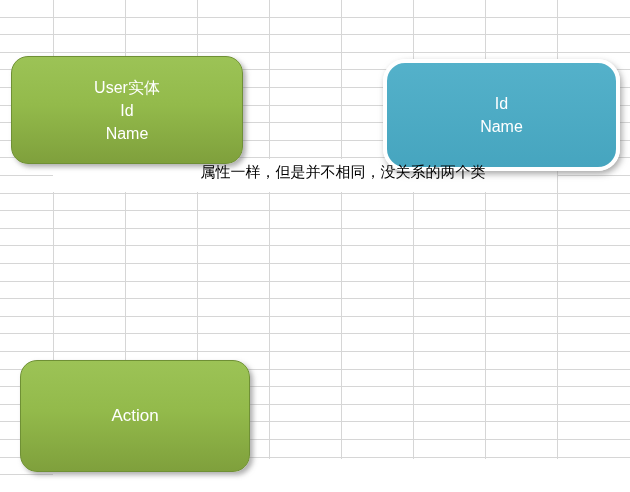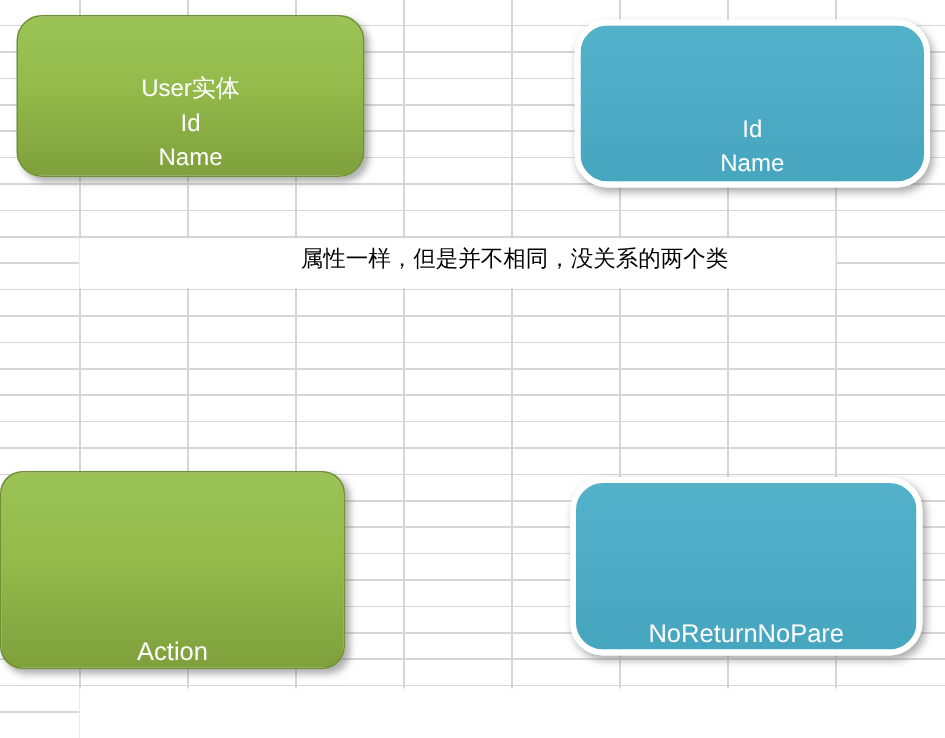--- a/index.html
+++ b/index.html
@@ -19,39 +19,40 @@
       repeating-linear-gradient(to bottom, transparent 0px, transparent 16.6px, var(--grid-line,#d6d6d6) 16.6px, var(--grid-line,#d6d6d6) 17.6px);
     background-position:-18px 0, 0 0;
   }
   .mask{
     position:absolute;background:var(--canvas-bg,#fff);
   }
   .mask-top{left:53px;top:159px;width:504px;height:33px;}
   .mask-bottom{left:53px;top:459px;width:577px;height:33px;}
   .shape{
     position:absolute;display:flex;flex-direction:column;
-    align-items:center;justify-content:flex-end;
+    align-items:center;justify-content:center;
     color:var(--shape-text,#fff);text-align:center;
     box-sizing:border-box;
+    margin-top:46px;
   }
   .shape-green{
     background:linear-gradient(180deg, var(--green-top,#9cc356) 0%, var(--green-mid,#93ba4b) 45%, var(--green-bottom,#7fa03c) 100%);
     border:1px solid var(--green-border,#6f9035);
     border-radius:17px;
     box-shadow:3px 3px 5px rgba(110,110,110,0.55);
   }
   .shape-blue{
     background:linear-gradient(180deg, var(--blue-top,#54b1ca) 0%, var(--blue-bottom,#46a5bf) 100%);
     border:4px solid var(--blue-border,#ffffff);
     border-radius:22px;
     box-shadow:2px 3px 6px rgba(110,110,110,0.6);
   }
   .box-user   {left:11px; top:10px;  width:232px;height:108px;}
   .box-lesson {left:383px;top:13px;  width:237px;height:112px;}
-  .box-action {left:0;  top:314px; width:230px;height:132px;border-radius:15px;}
+  .box-action {left:20px;  top:314px; width:230px;height:112px;}
   .box-delegate{left:380px;top:318px;width:235px;height:119px;}
   .entity-line{font-size:16px;line-height:23px;}
   .single-label{font-size:17px;line-height:20px;}
   .caption{
     position:absolute;color:var(--caption-text,#000);
     font-size:15px;line-height:18px;text-align:center;
     font-family:"DejaVu Sans","Liberation Sans",sans-serif;
     white-space:nowrap;
   }
   .caption-top{left:53px;top:163px;width:580px;}
@@ -77,18 +78,15 @@
     <div class="entity-line">Id</div>
     <div class="entity-line">Name</div>
   </div>
 
   <div class="caption caption-top">属性一样，但是并不相同，没关系的两个类</div>
 
   <div class="shape shape-green box-action">
     <div class="single-label">Action</div>
   </div>
 
-  <div class="shape shape-blue box-delegate">
-    <div class="single-label">NoReturnNoPare</div>
-  </div>
 
 
 </div>
 
 </body></html>

